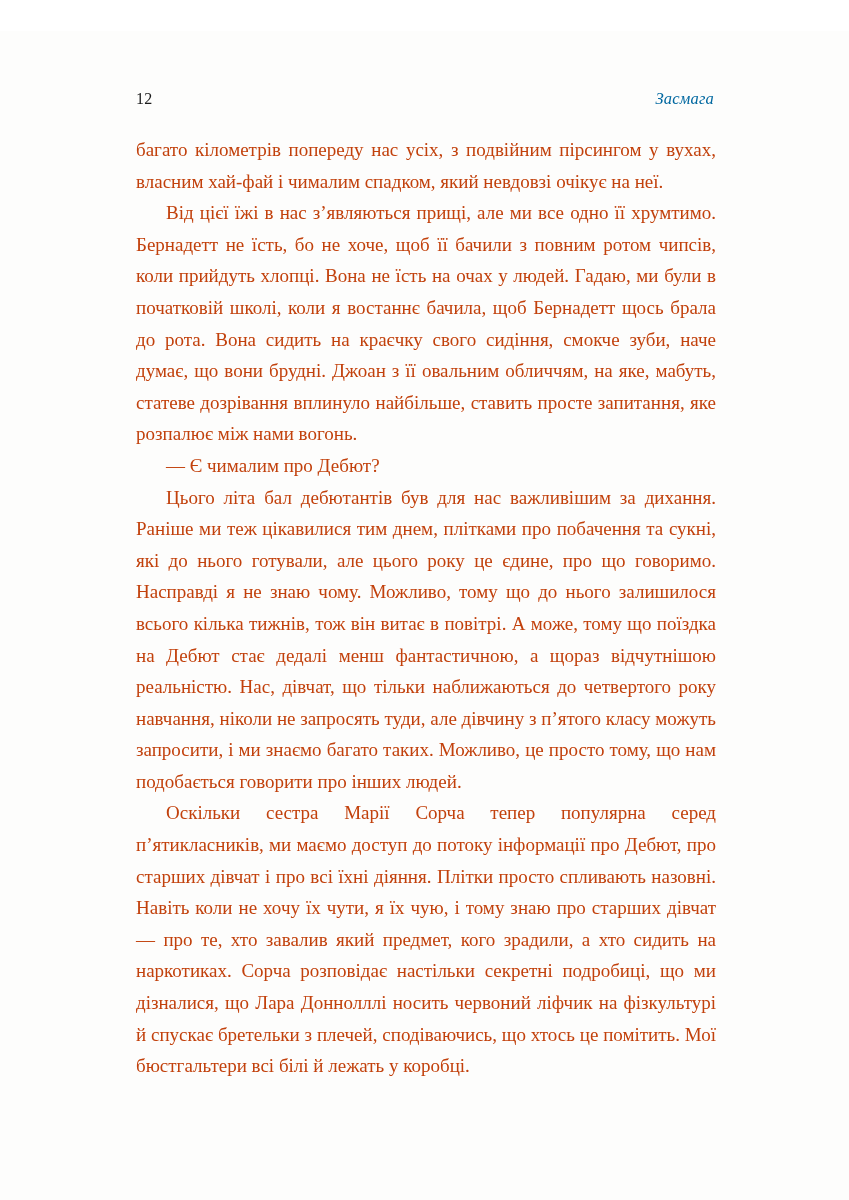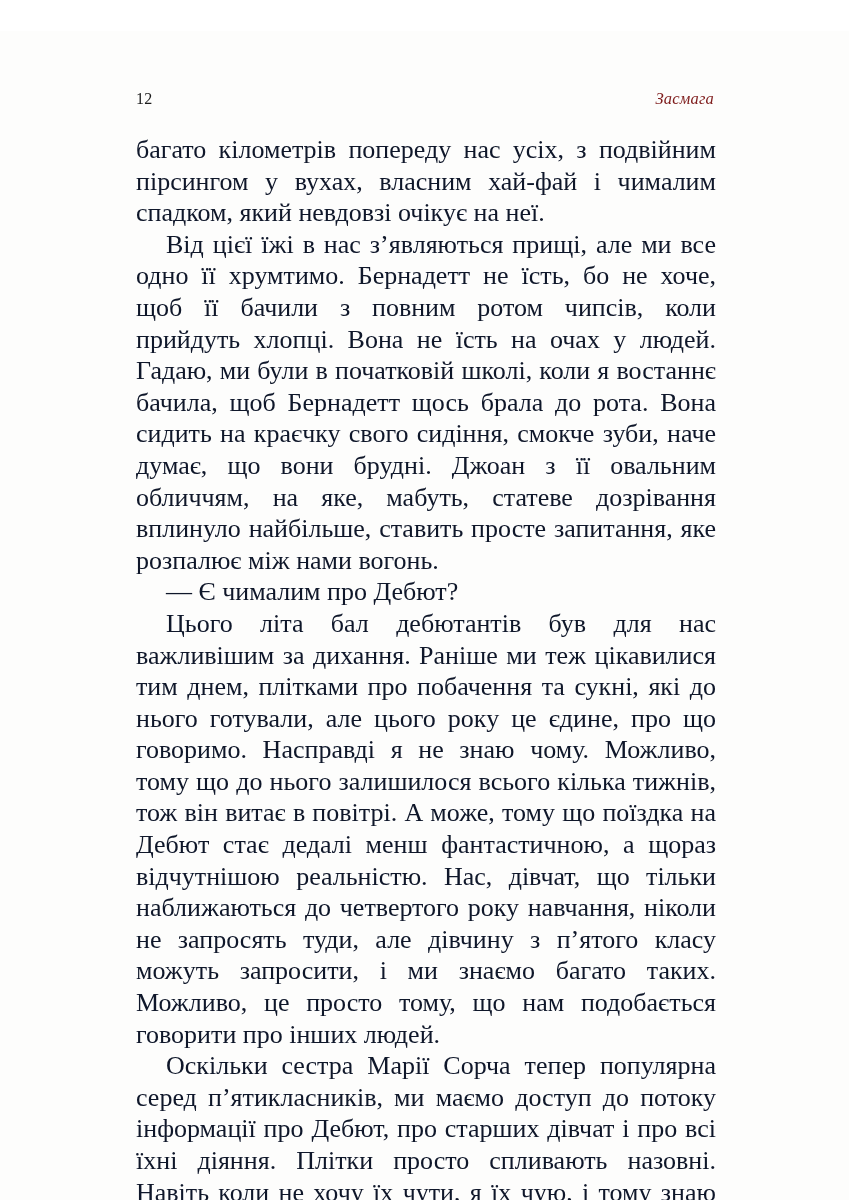--- a/index.html
+++ b/index.html
@@ -35,36 +35,36 @@
     font-size: 15.5px;
     letter-spacing: 0.2px;
   }
   .folio {
     font-family: "Liberation Serif", "DejaVu Serif", serif;
     color: #1b1b1b;
     font-size: 16px;
   }
   .book-title {
     font-style: italic;
-    color: #7f1d1d;
+    color: #0369a1;
     font-size: 16.5px;
   }
   .text-block {
     position: absolute;
     left: 136px;
     top: 103px;
     width: 580px;
   }
   .para {
     margin: 0;
-    font-size: 26px;
+    font-size: 19px;
     line-height: 31.6px;
     text-align: justify;
     text-justify: inter-word;
-    color: #0f172a;
+    color: #c2410c;
     hyphens: manual;
   }
   .para.indent {
     text-indent: 30px;
   }
   .para.first {
     text-indent: 0;
   }
 </style>
 </head>

